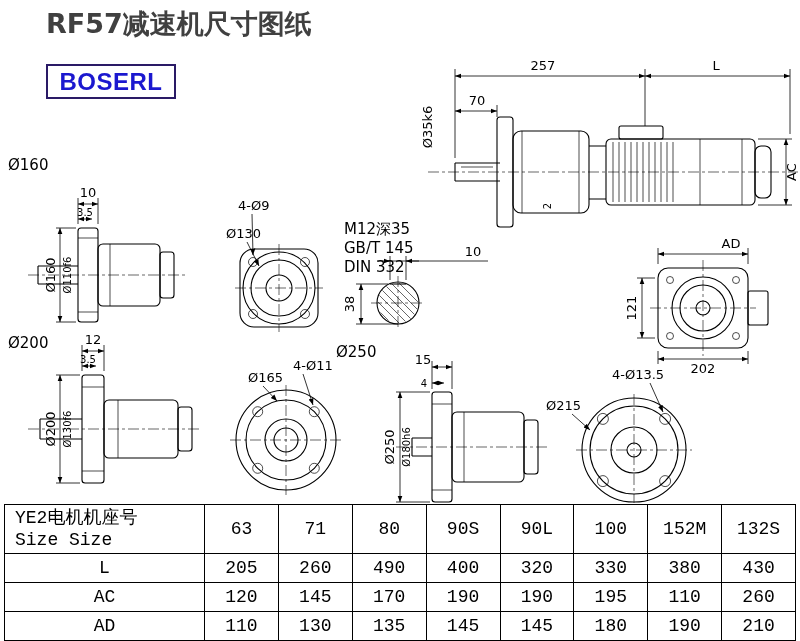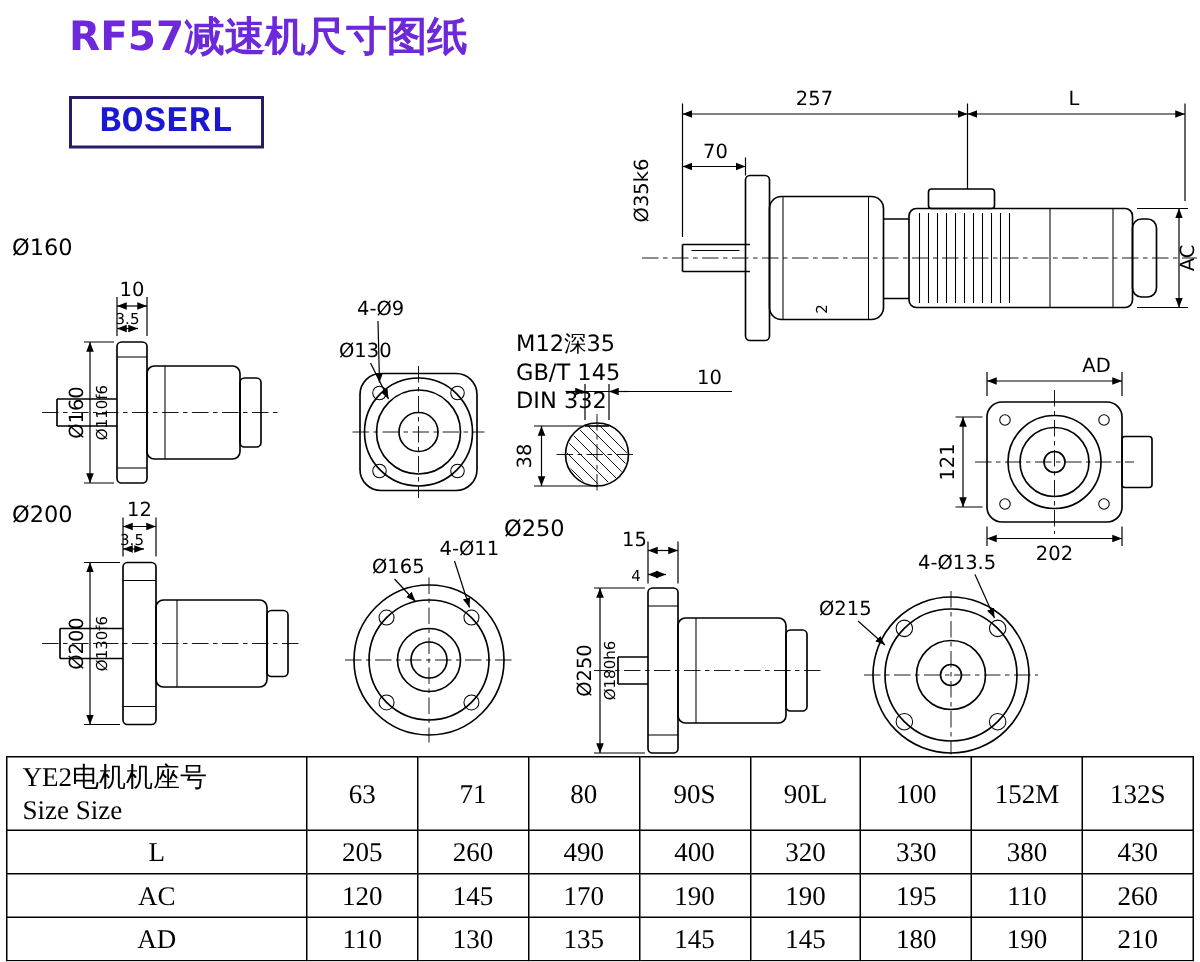--- a/index.html
+++ b/index.html
@@ -1,30 +1,30 @@
 <!DOCTYPE html>
 <html><head>
 <meta charset="utf-8">
 <style>
 *{box-sizing:border-box}
 html,body{margin:0;padding:0;background:#fff}
 .canvas{position:relative;width:800px;height:641px;background:#ffffff;overflow:hidden;font-family:"DejaVu Sans",sans-serif}
-.title{position:absolute;left:46px;top:6px;font-size:27px;font-weight:700;color:#6d28d9;white-space:nowrap}
+.title{position:absolute;left:46px;top:6px;font-size:27px;font-weight:700;color:#404040;white-space:nowrap}
 .logo{position:absolute;left:46px;top:64px;width:130px;height:35px;border:2px solid #2a1a66;background:#fff;display:flex;align-items:center;justify-content:center}
-.logo-text{font-family:Liberation Mono, monospace;font-size:24px;font-weight:700;color:#1b18cf;letter-spacing:.5px}
+.logo-text{font-family:Liberation Sans, sans-serif;font-size:24px;font-weight:700;color:#1b18cf;letter-spacing:.5px}
 .draw{position:absolute;left:0;top:0}
 .s{stroke:#000;stroke-width:1.1;fill:none}
 .t{stroke:#000;stroke-width:.7;fill:none}
 .cl{stroke:#000;stroke-width:.6;fill:none;stroke-dasharray:11 3 3 3}
 .d{stroke:#000;stroke-width:.8;fill:none}
 .hatch{stroke:#000;stroke-width:.6;fill:none}
 svg text{font-family:"DejaVu Sans",sans-serif;font-size:13px;fill:#000;font-weight:400}
 svg text.big{font-size:15px}
 svg text.sm{font-size:10px}
-.spec{position:absolute;left:4px;top:504px;width:792px;border-collapse:collapse;table-layout:fixed;background:#fff;color:#000;font-family:Liberation Serif, serif}
+.spec{position:absolute;left:4px;top:504px;width:792px;border-collapse:collapse;table-layout:fixed;background:#fff;color:#000;font-family:Liberation Mono, monospace}
 .spec th,.spec td{border:1px solid #000;text-align:center;vertical-align:middle;padding:0;font-weight:400;font-size:18px;overflow:hidden}
 .spec col.c0{width:200px}
 .spec tr.h{height:49px}
 .spec tr.r{height:29px}
 .spec .hcell{text-align:left;padding-left:10px;line-height:1.25}
 </style>
 </head>
 <body>
 
 <div class="canvas">

